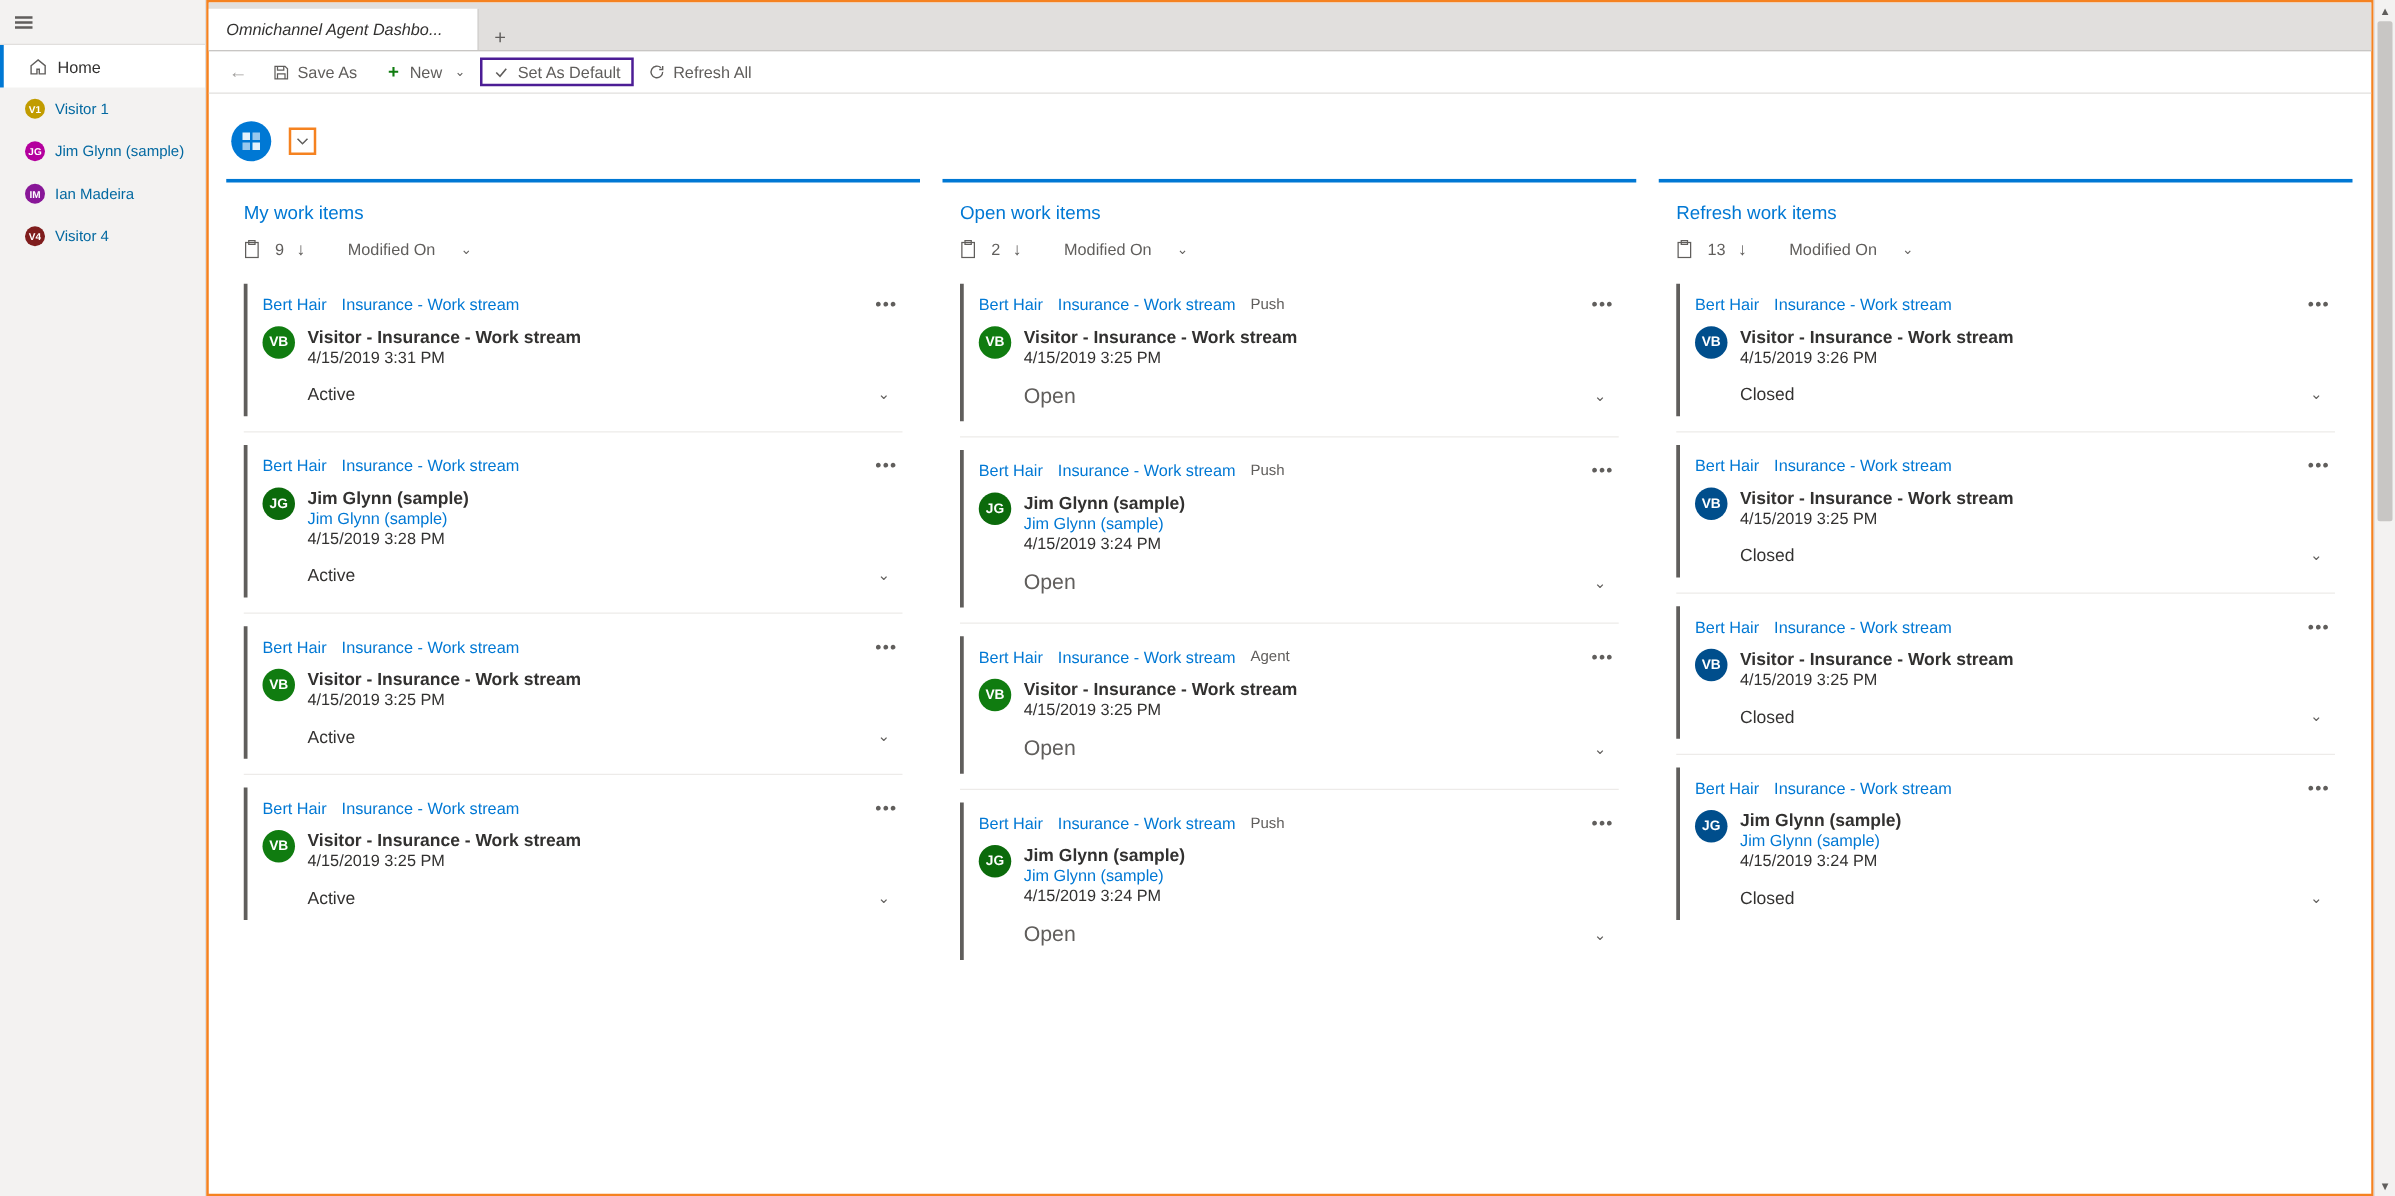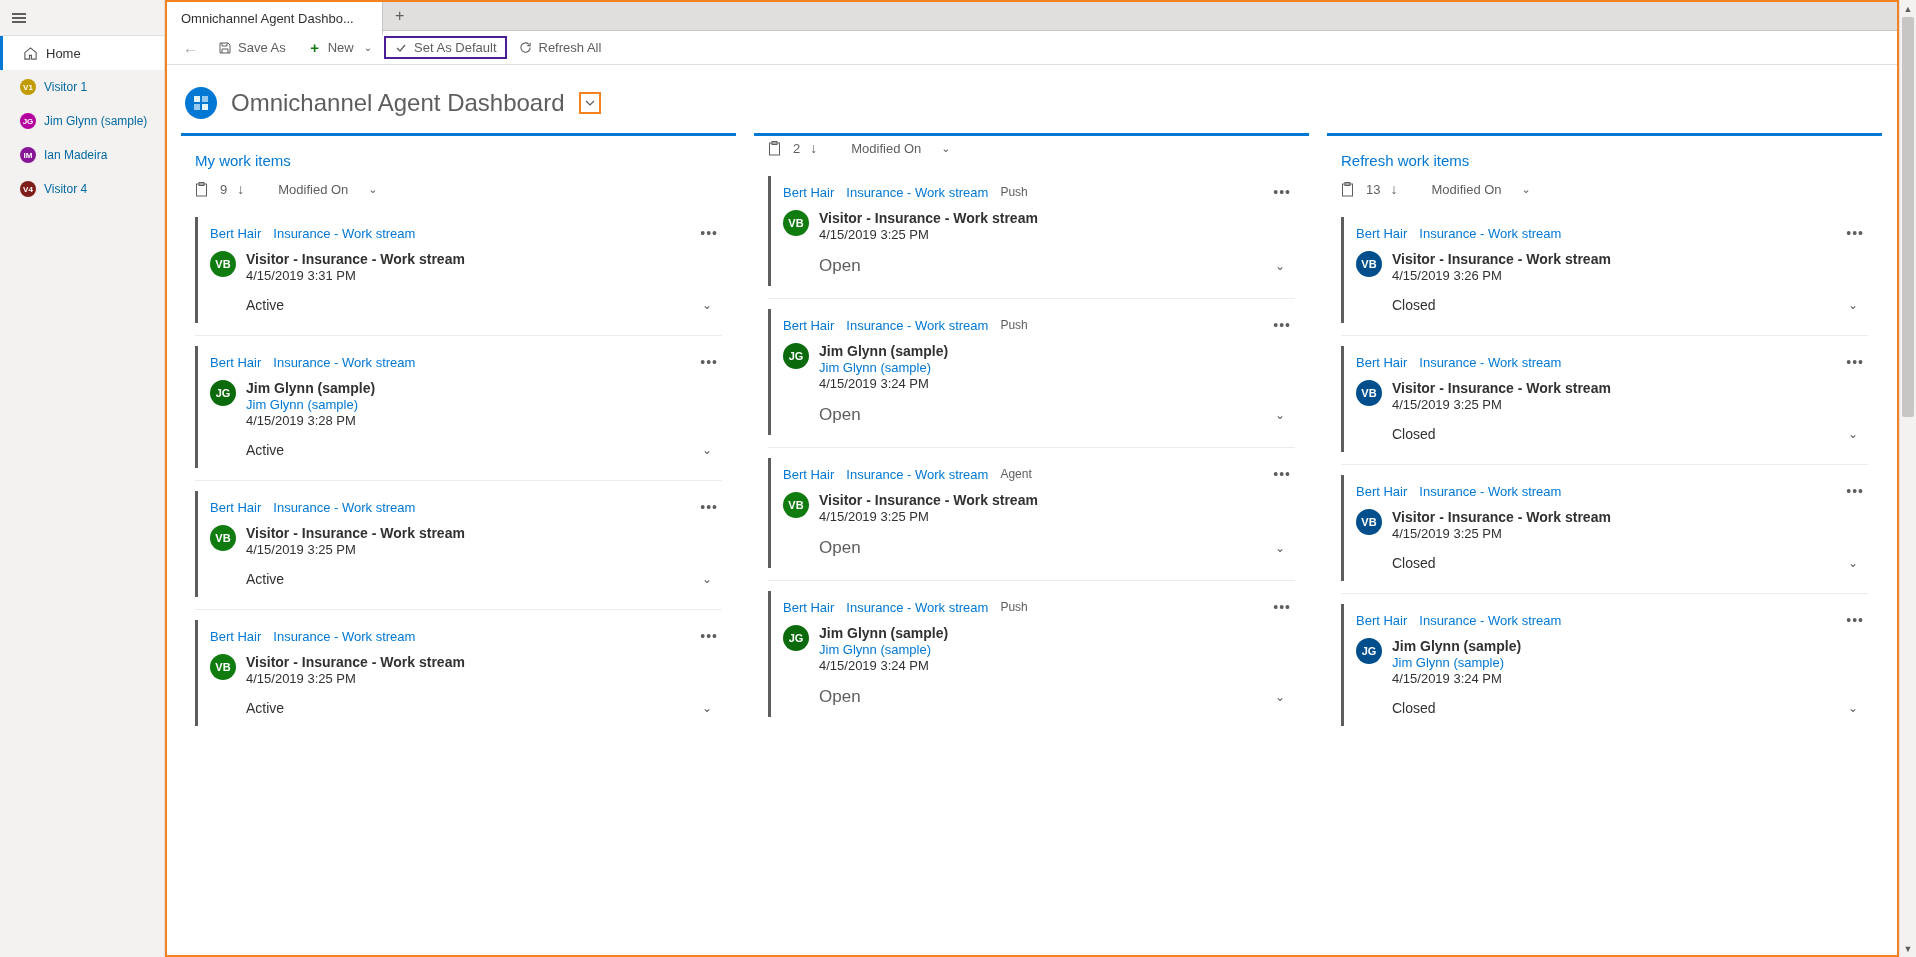--- a/index.html
+++ b/index.html
@@ -15,21 +15,21 @@
   .sidebar-item { display: flex; align-items: center; height: 34px; padding-left: 20px; gap: 8px; cursor: pointer; }
   .sidebar-item.home { border-left: 3px solid #0078d4; background: #fff; }
   .sidebar-item .label { color: #0369a1; font-size: 12px; }
   .sidebar-item.home .label { color: #323130; font-size: 13px; }
   .avatar-sm { width: 16px; height: 16px; border-radius: 50%; display: inline-flex; align-items: center; justify-content: center; font-size: 8px; color: #fff; font-weight: 600; }
 
   
   .main { flex: 1; display: flex; flex-direction: column; border: 2px solid #f58220; position: relative; }
 
   
-  .tabbar { height: 29px; background: #e1dfdd; display: flex; border-bottom: 1px solid #c8c6c4; }
+  .tabbar { height: 39px; background: #e1dfdd; display: flex; align-items: flex-end; border-bottom: 1px solid #c8c6c4; font-style: italic; }
   .tab { height: 33px; background: #fff; border-right: 1px solid #c8c6c4; padding: 0 28px 0 14px; display: flex; align-items: center; font-size: 13px; color: #323130; min-width: 210px; cursor: pointer; }
   .tab-add { width: 34px; display: flex; align-items: center; justify-content: center; color: #605e5c; font-size: 16px; cursor: pointer; }
 
   
   .toolbar { height: 34px; border-bottom: 1px solid #e1dfdd; display: flex; align-items: center; padding-left: 12px; gap: 2px; }
   .tool-btn { display: flex; align-items: center; gap: 6px; padding: 4px 10px; font-size: 13px; color: #605e5c; cursor: pointer; }
   .tool-btn.highlight { border: 2px solid #4c1d95; padding: 2px 8px; }
   .tool-icon { width: 14px; height: 14px; display: inline-flex; align-items: center; justify-content: center; }
   .back-arrow { color: #a19f9d; font-size: 15px; padding: 0 8px 0 4px; }
 
@@ -160,21 +160,20 @@
 
     <div class="page-header">
       <div class="ph-icon">
         <svg width="16" height="16" viewBox="0 0 16 16">
             <rect x="1" y="1" width="6" height="6" fill="#fff" opacity=".9"></rect>
             <rect x="9" y="1" width="6" height="6" fill="#fff" opacity=".6"></rect>
             <rect x="1" y="9" width="6" height="6" fill="#fff" opacity=".6"></rect>
             <rect x="9" y="9" width="6" height="6" fill="#fff" opacity=".9"></rect>
           </svg>
       </div>
-      <span class="ph-title">Omnichannel Agent Dashboard</span>
       <div class="ph-chevron">
         <svg width="12" height="12" viewBox="0 0 12 12">
             <path fill="none" stroke="#605e5c" stroke-width="1.2" d="M2 4l4 4 4-4"></path>
           </svg>
       </div>
     </div>
 
     <div class="columns">
       <div class="col">
     <div class="col-title">My work items</div>
@@ -271,20 +270,21 @@
         </div>
       </div>
       <div class="card-status ">
         <span class="status">Active</span>
         <span class="chev">⌄</span>
       </div>
     </div>
           </div>
         </div>
       <div class="col">
+    <div class="col-title">Open work items</div>
     <div class="col-controls">
       <span>
               <svg width="13" height="15" viewBox="0 0 13 15">
                 <rect x="1.5" y="2" width="10" height="12" fill="none" stroke="#605e5c"></rect>
                 <rect x="4" y="0.5" width="5" height="3" fill="none" stroke="#605e5c"></rect>
               </svg>
             </span>
       <span class="count">2</span>
       <span style="font-size:14px;">↓</span>
       <span style="width:14px;"></span>

